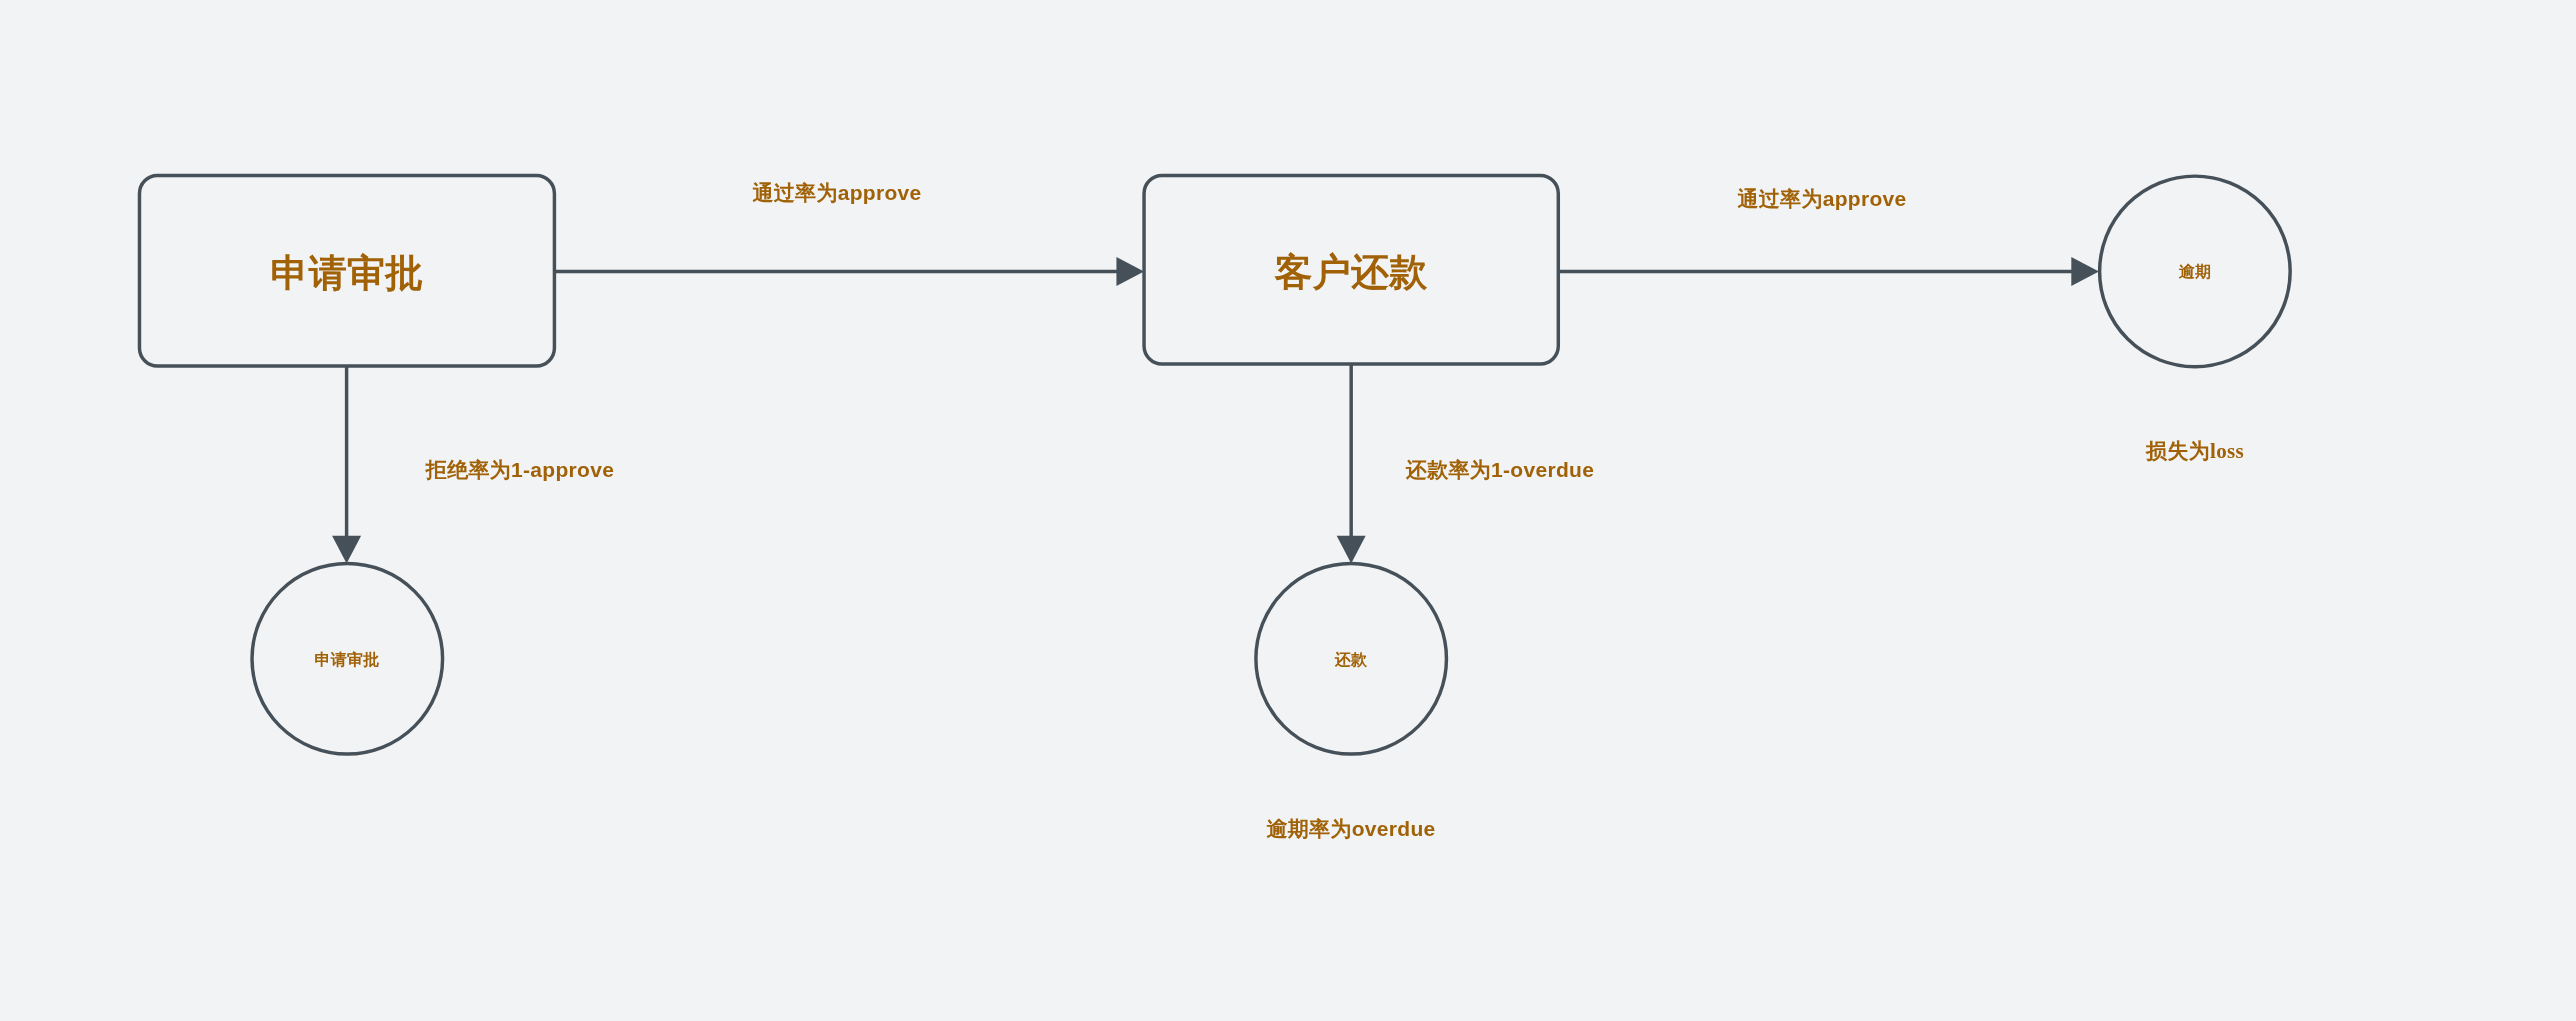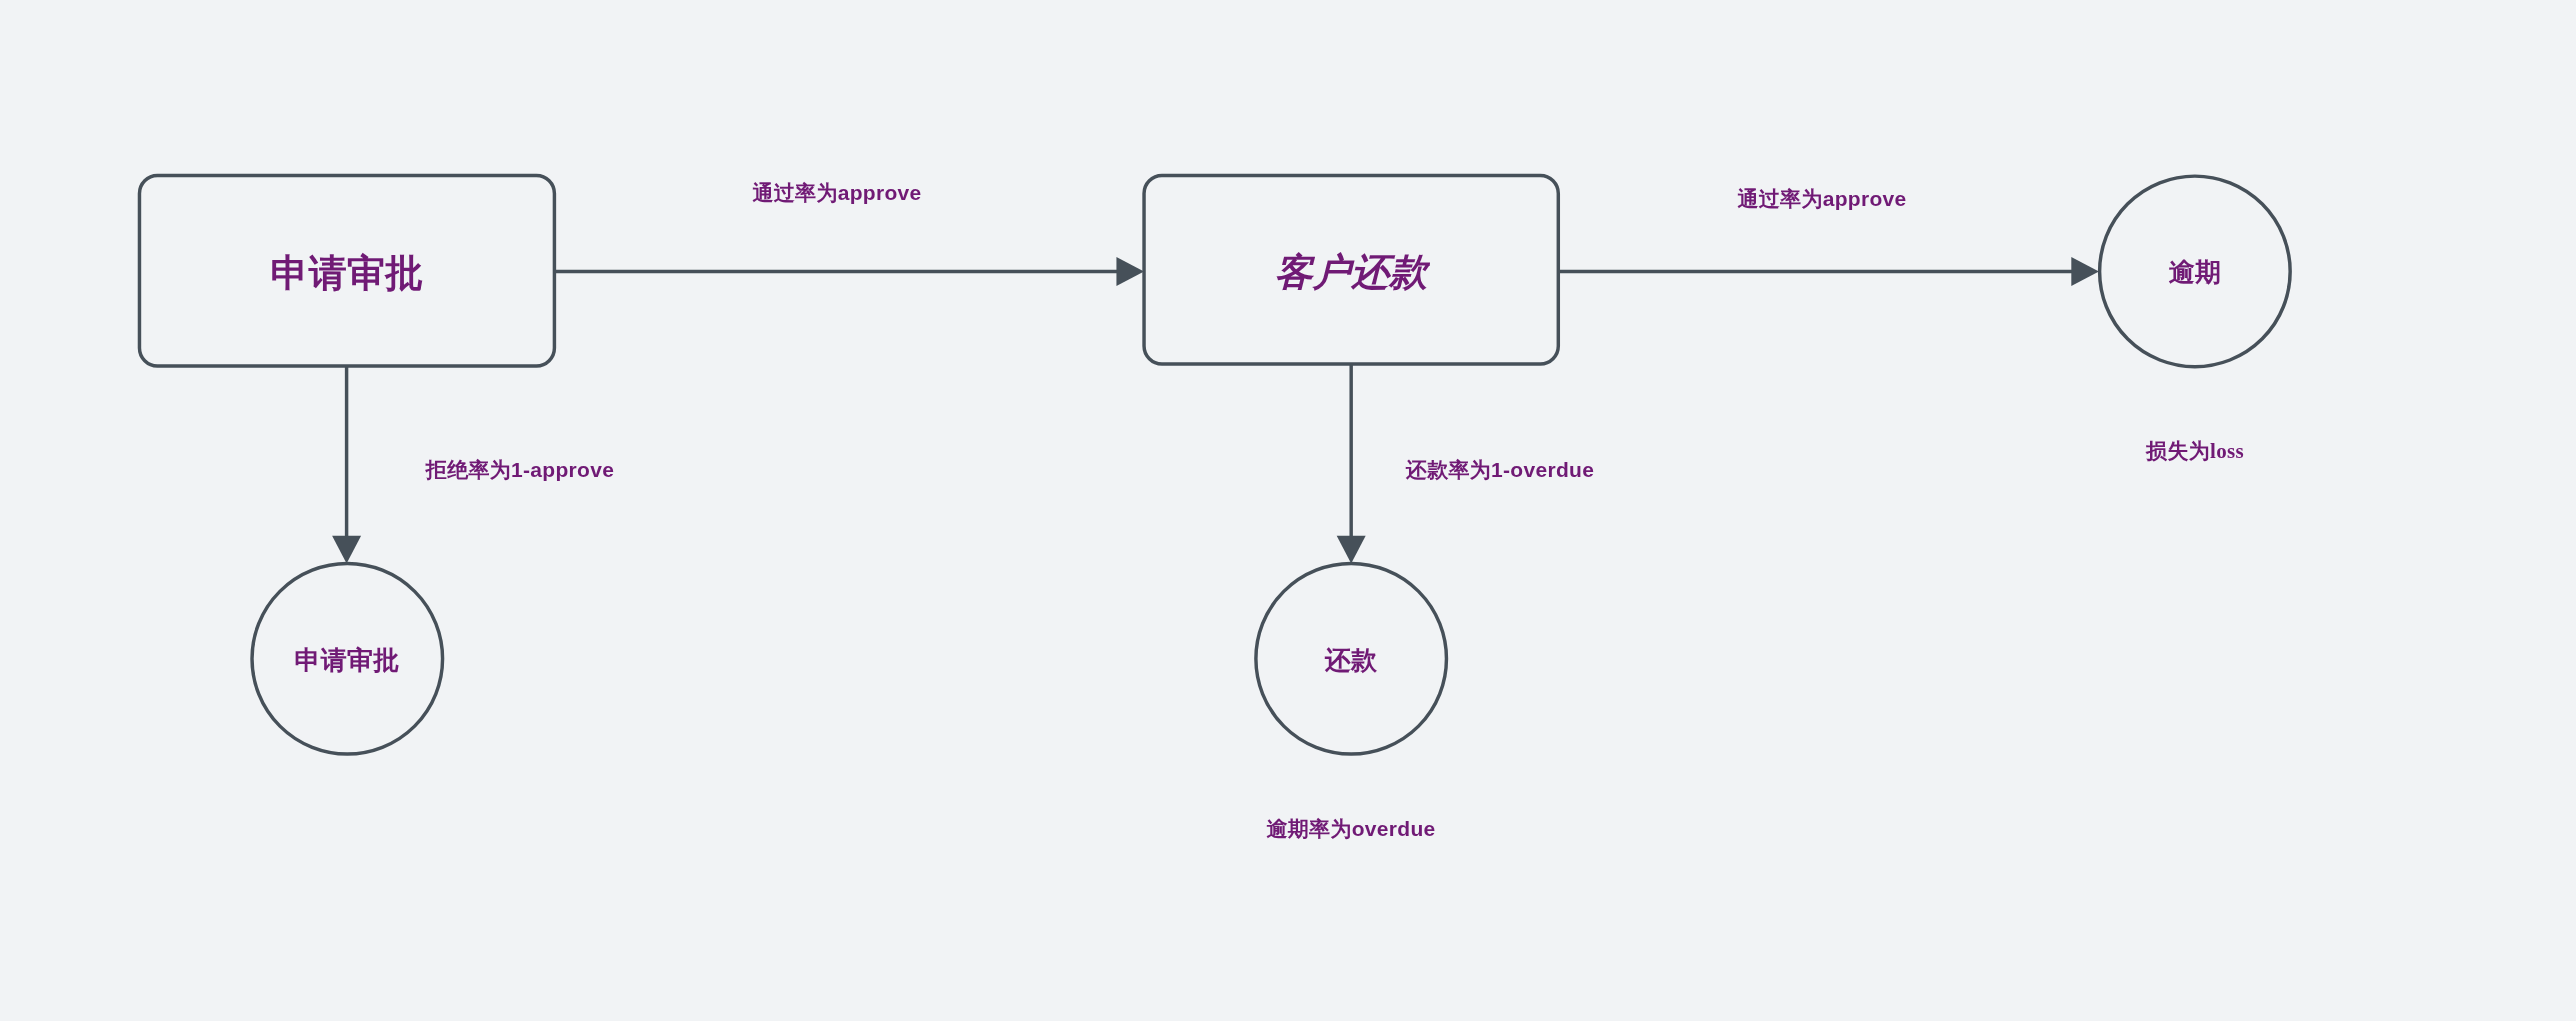--- a/index.html
+++ b/index.html
@@ -33,32 +33,32 @@
     stroke: #465059;
     stroke-width: 5;
     fill: none;
   }
   .arrow-head {
     fill: #465059;
   }
   
   .lbl {
     position: absolute;
-    color: #701a75;
+    color: #a16207;
     font-weight: 700;
     white-space: nowrap;
     transform: translate(-50%, -50%);
     text-align: center;
     letter-spacing: 0.3px;
   }
   .node-title-lg {
     font-size: 38px;
   }
   .node-title-sm {
-    font-size: 26px;
+    font-size: 16px;
   }
   .edge-label {
     font-size: 21px;
   }
   .node-caption {
     font-size: 21px;
   }
 </style>
 </head>
 <body>
@@ -96,21 +96,21 @@
     <circle class="node-shape" cx="1957" cy="954" r="138"></circle>
 
     <circle class="node-shape" cx="3179" cy="393" r="138"></circle>
 
   </svg>
 
   <div class="lbl node-title-lg" style="left:347px; top:273px;">申请审批</div>
 
   <div class="lbl node-title-sm" style="left:347px; top:660px;">申请审批</div>
 
-  <div class="lbl node-title-lg" style="left:1351px; top:272px;font-style:italic;">客户还款</div>
+  <div class="lbl node-title-lg" style="left:1351px; top:272px;">客户还款</div>
 
   <div class="lbl node-title-sm" style="left:1351px; top:660px;">还款</div>
 
   <div class="lbl node-title-sm" style="left:2195px; top:272px;">逾期</div>
 
   <div class="lbl edge-label" style="left:837px; top:193px;">通过率为approve</div>
 
   <div class="lbl edge-label" style="left:520px; top:470px;">拒绝率为1-approve</div>
 
   <div class="lbl edge-label" style="left:1822px; top:199px;">通过率为approve</div>

